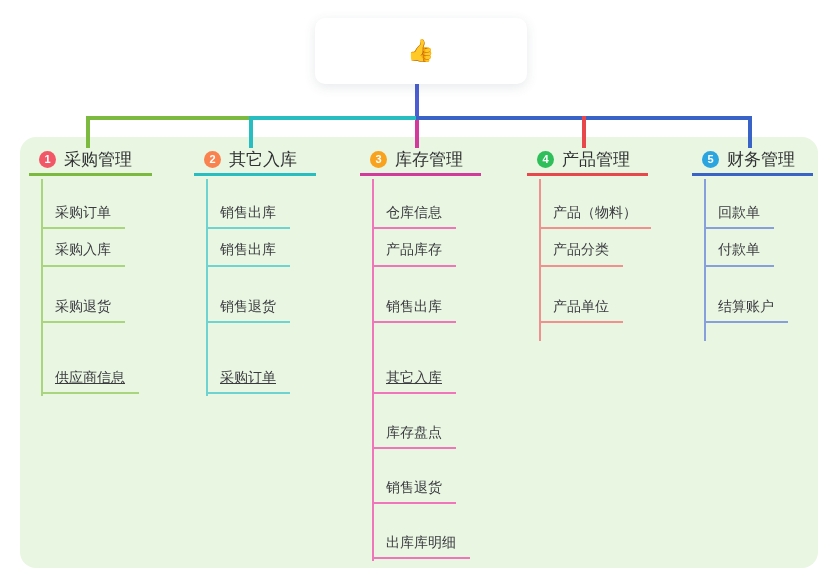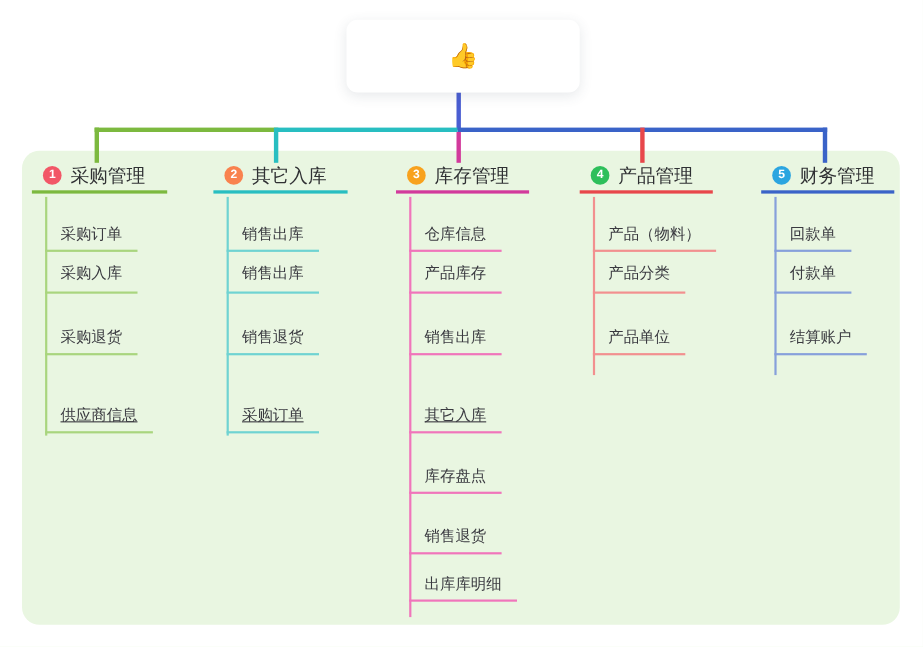--- a/index.html
+++ b/index.html
@@ -63,21 +63,21 @@
   .v5{left:704px;height:162px;}
   .child{
     position:absolute;z-index:2;
     padding:0 14px 5px 14px;
     border-bottom:2px solid var(--child);
     font-size:14px;line-height:20px;color:#3A3A40;white-space:nowrap;
     box-sizing:border-box;
   }
   
   .r0{top:202px;text-align:center;} .r1{top:240px;font-family:Liberation Mono, monospace;} .r2{top:296px;} .r3{top:367px;text-decoration:underline;}
-  .r4{top:422px;} .r5{top:477px;} .r6{top:520px;text-align:right;}
+  .r4{top:422px;} .r5{top:477px;} .r6{top:532px;text-align:right;}
   .x1{left:41px;} .x2{left:206px;} .x3{left:372px;} .x4{left:539px;} .x5{left:704px;}
 </style>
 </head>
 <body>
 
 <div class="panel"></div>
 
 <div class="line stem"></div>
 <div class="line h-seg h1 c1"></div>
 <div class="line h-seg h2 c2"></div>

